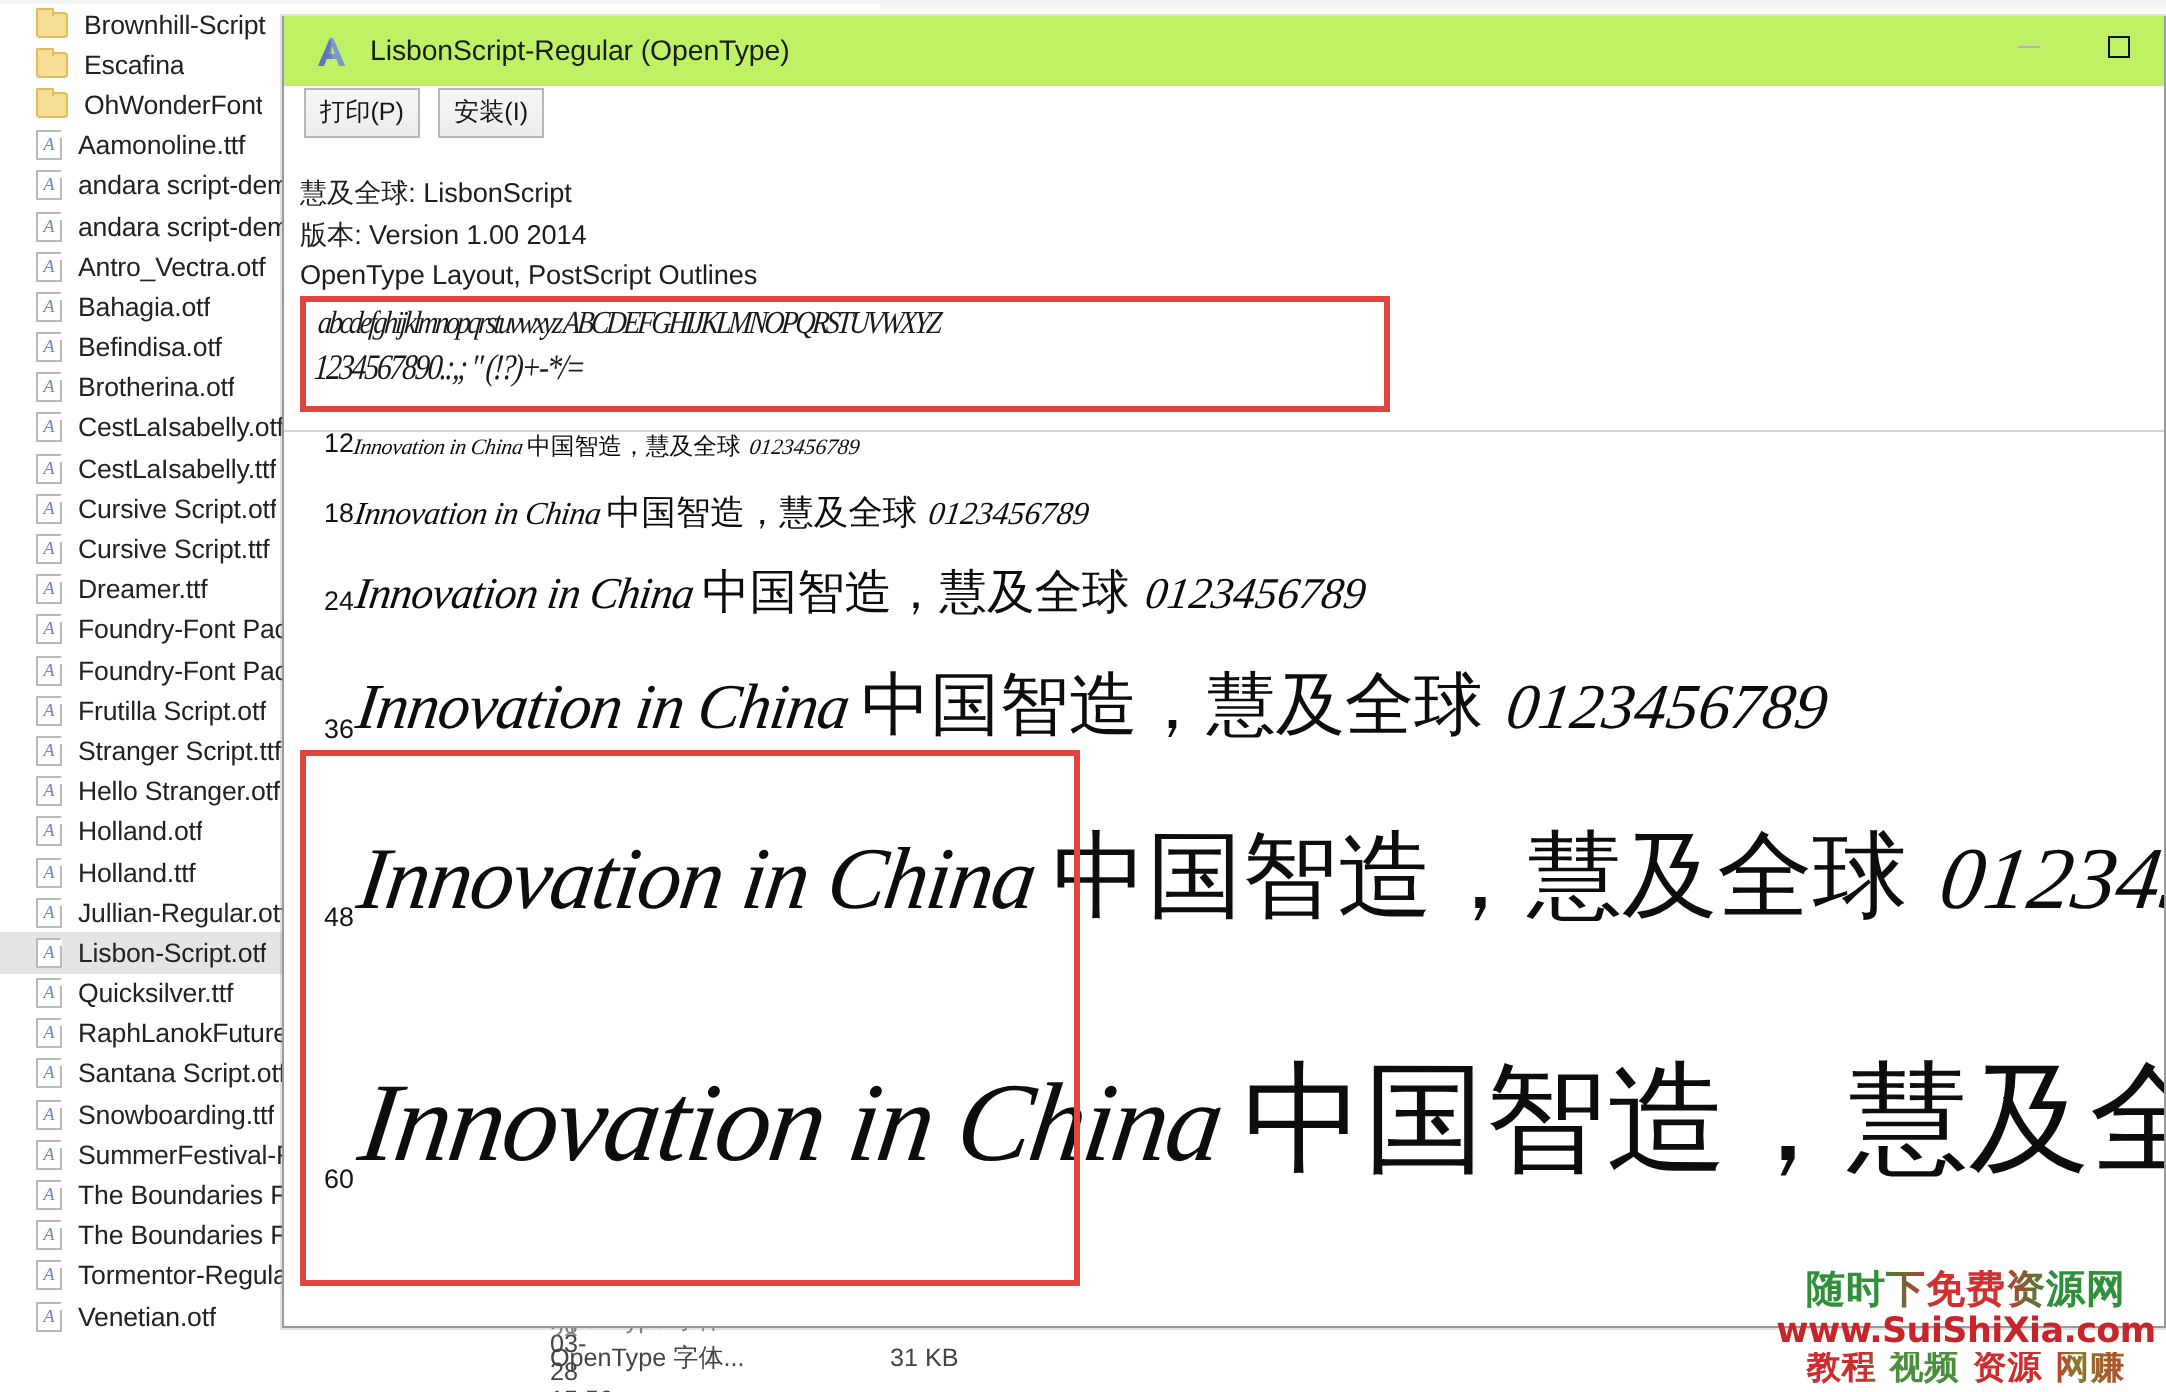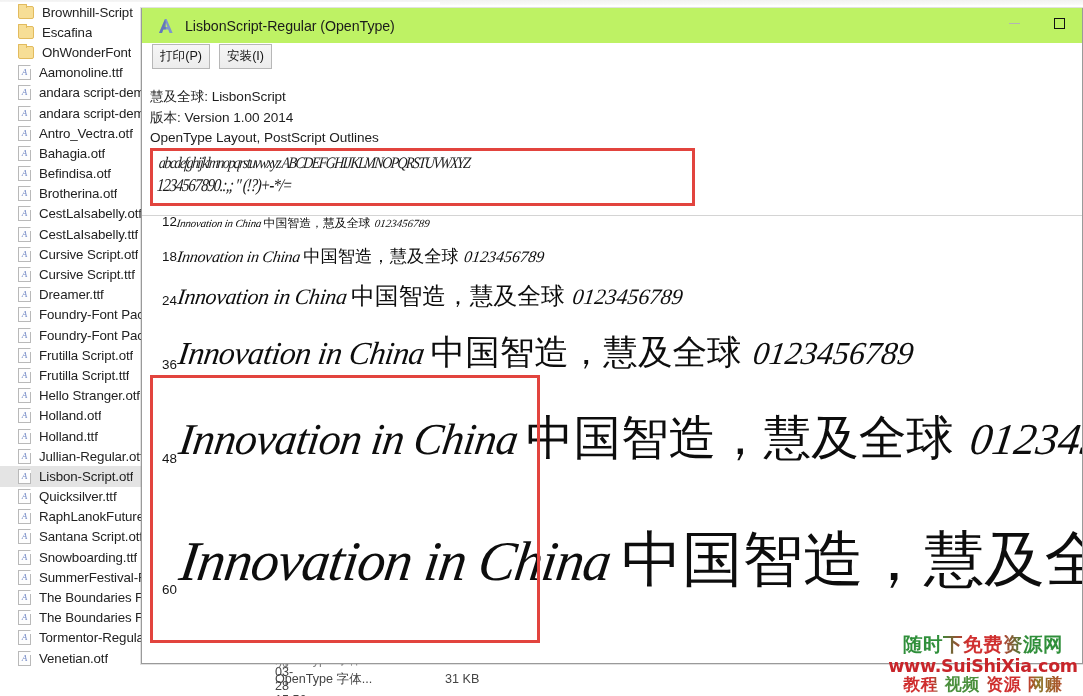--- a/index.html
+++ b/index.html
@@ -280,21 +280,21 @@
         <div class="file-row">
           <span class="ficon fontfile"></span>
           <span class="fname">Foundry-Font Pack.ttf</span>
         </div>
         <div class="file-row">
           <span class="ficon fontfile"></span>
           <span class="fname">Frutilla Script.otf</span>
         </div>
         <div class="file-row">
           <span class="ficon fontfile"></span>
-          <span class="fname">Frutilla Script.ttf</span>
+          <span class="fname">Stranger Script.ttf</span>
         </div>
         <div class="file-row">
           <span class="ficon fontfile"></span>
           <span class="fname">Hello Stranger.otf</span>
         </div>
         <div class="file-row">
           <span class="ficon fontfile"></span>
           <span class="fname">Holland.otf</span>
         </div>
         <div class="file-row">

